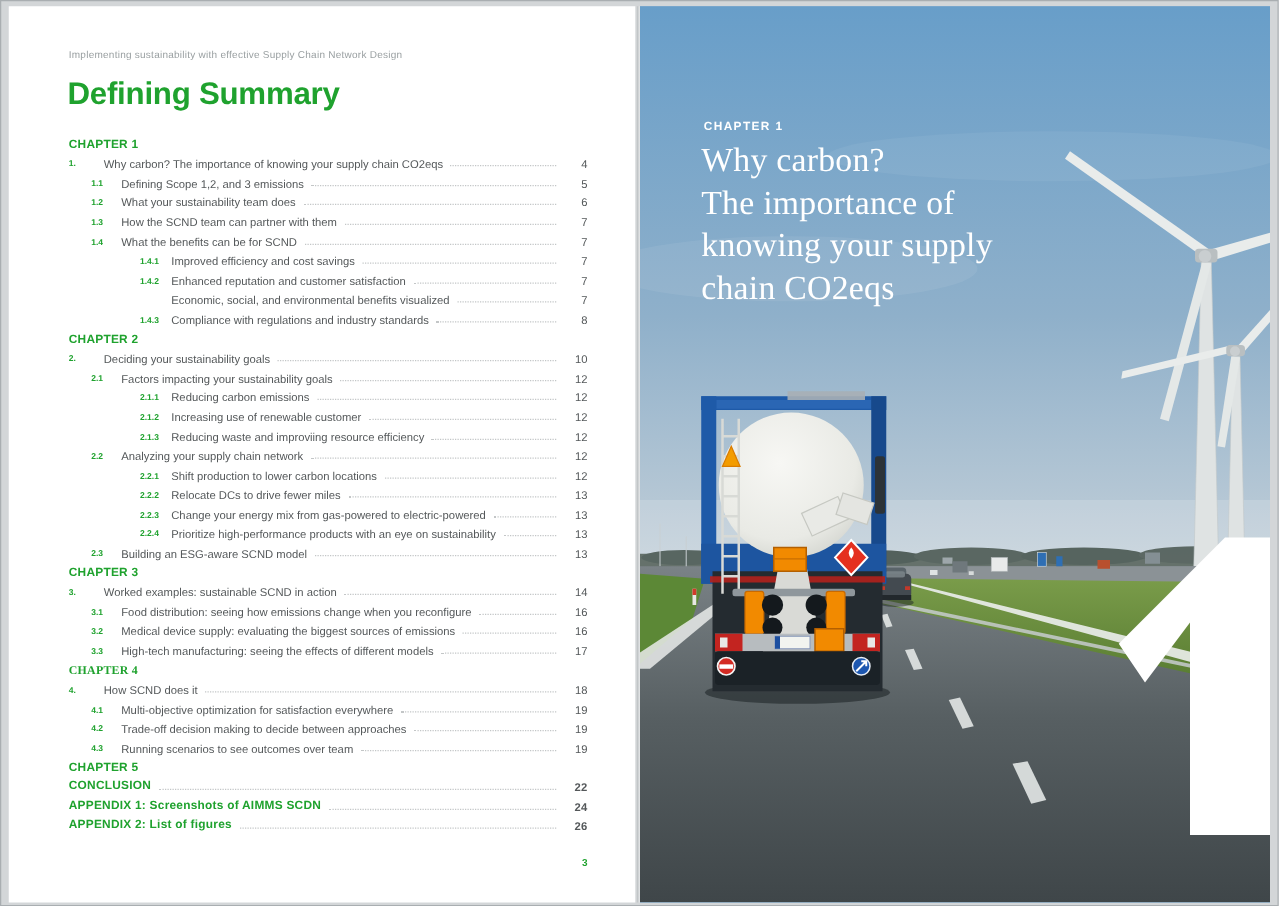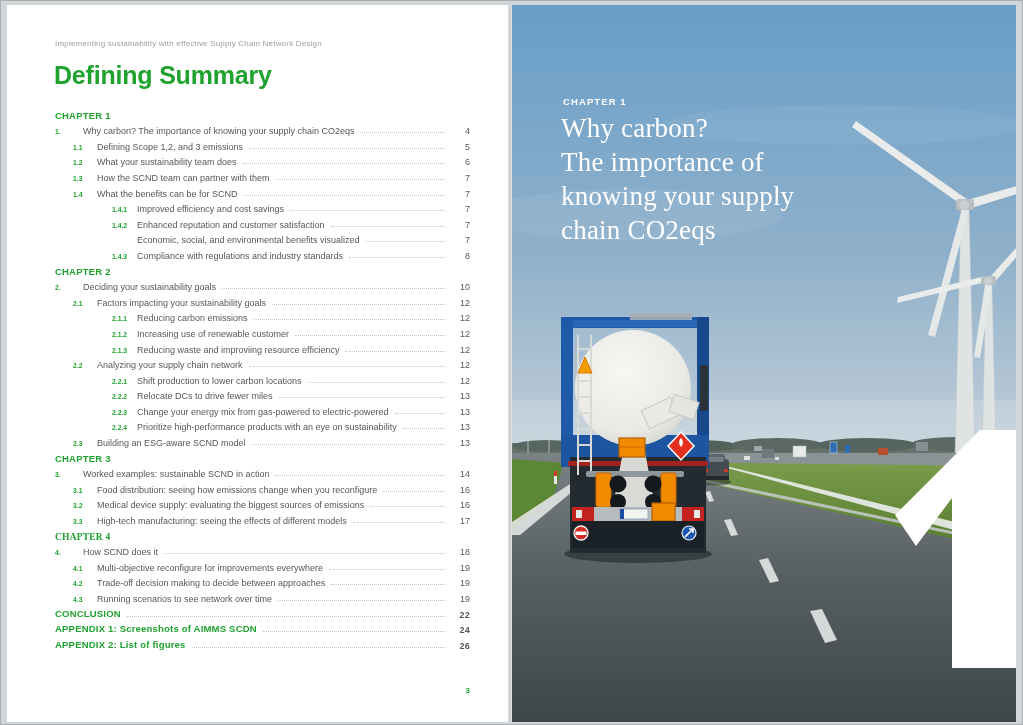--- a/index.html
+++ b/index.html
@@ -200,35 +200,38 @@
           <span class="">CHAPTER 4</span>
         </div>
         <div class="toc-row toc-item lv1">
           <span class="num" style="color: rgb(31, 162, 46);">4.</span>
           <span class="txt">How SCND does it</span>
           <span class="leader"></span>
           <span class="pg">18</span>
         </div>
         <div class="toc-row toc-item lv2">
           <span class="num" style="color: rgb(31, 162, 46);">4.1</span>
-          <span class="txt">Multi-objective reconfigure for improvements everywhere</span>
+          <span class="txt">Multi-objective optimization for satisfaction everywhere</span>
           <span class="leader"></span>
           <span class="pg">19</span>
         </div>
         <div class="toc-row toc-item lv2">
           <span class="num" style="color: rgb(31, 162, 46);">4.2</span>
           <span class="txt">Trade-off decision making to decide between approaches</span>
           <span class="leader"></span>
           <span class="pg">19</span>
         </div>
         <div class="toc-row toc-item lv2">
           <span class="num" style="color: rgb(31, 162, 46);">4.3</span>
-          <span class="txt">Running scenarios to see network over time</span>
+          <span class="txt">Running scenarios to see outcomes over team</span>
           <span class="leader"></span>
           <span class="pg">19</span>
+        </div>
+        <div class="toc-row toc-chapter" style="color: rgb(31, 162, 46);">
+          <span class="">CHAPTER 5</span>
         </div>
         <div class="toc-row toc-section">
           <span class="" style="color: rgb(31, 162, 46); padding-bottom: 1px;">CONCLUSION</span>
           <span class="leader"></span>
           <span class="pg">22</span>
         </div>
         <div class="toc-row toc-section">
           <span class="" style="color: rgb(31, 162, 46); padding-bottom: 1px;">APPENDIX 1: Screenshots of AIMMS SCDN</span>
           <span class="leader"></span>
           <span class="pg">24</span>

